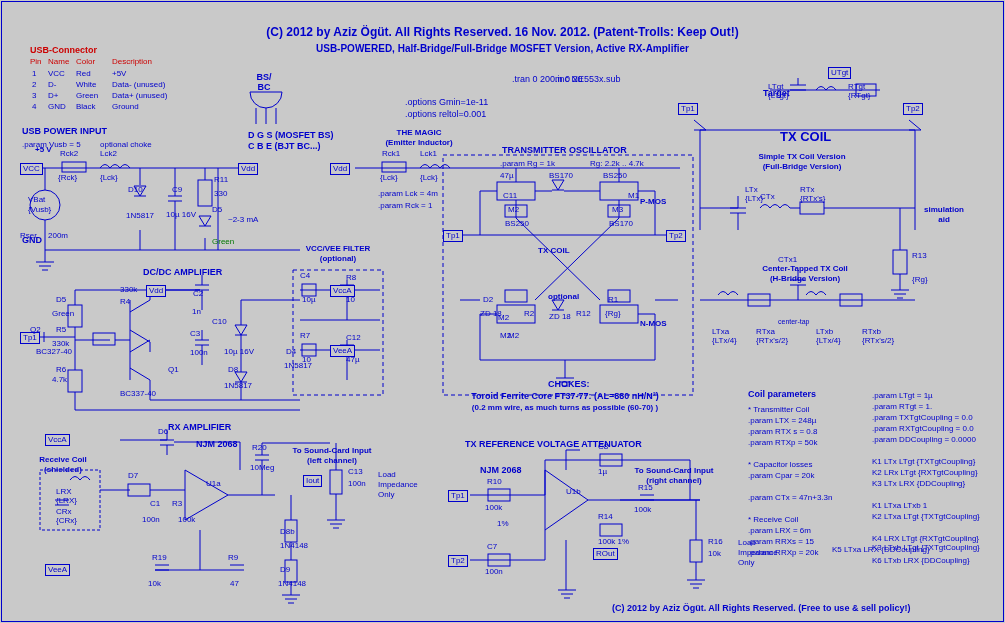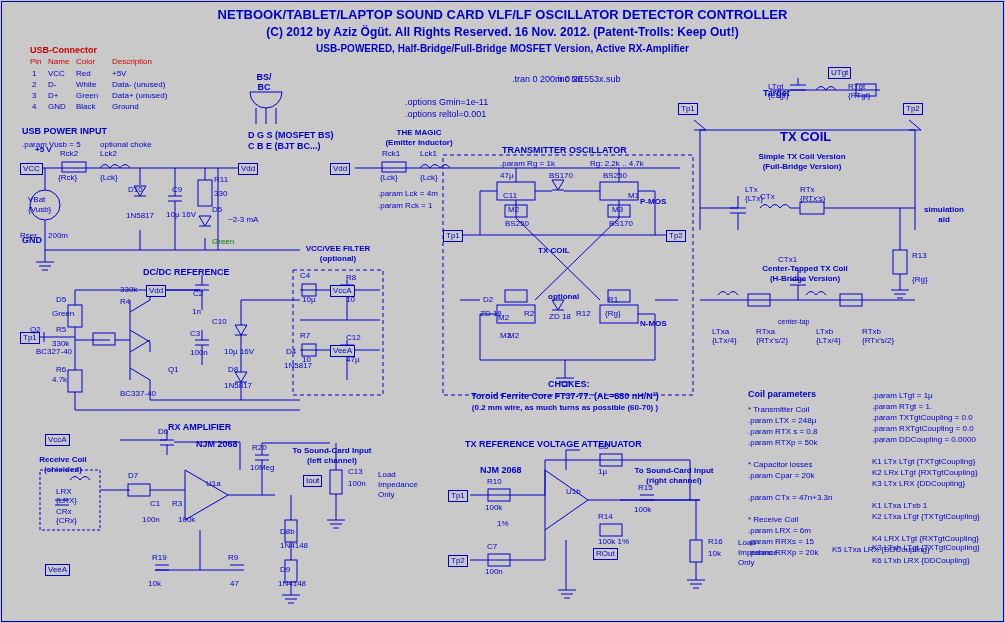--- a/index.html
+++ b/index.html
@@ -209,23 +209,23 @@
       <path d="M566 470 V450 M566 450 H580"></path>
       <path d="M620 500 H700"></path>
       <path d="M640 495 h14 M640 500 h14"></path>
       <rect x="690" y="540" width="12" height="22"></rect>
       <path d="M696 500 V540 M696 562 V580"></path>
       <path d="M687 580 h18 M690 584 h12 M693 588 h6"></path>
       <path d="M566 540 V590 M558 590 h18 M561 594 h12 M564 598 h6"></path>
     </g>
   </svg>
 
-  <div class="lbl blue b t13 ctr" style="left:0;top:8px;width:1005px;">NETBOOK/TABLET/LAPTOP SOUND CARD VLF/LF OSCILLATOR DETECTOR CONTROLLER</div>
   <div class="lbl blue b t12 ctr" style="left:0;top:26px;width:1005px;">(C) 2012 by Aziz Ögüt. All Rights Reserved. 16 Nov. 2012. (Patent-Trolls: Keep Out!)</div>
   <div class="lbl blue b t10 ctr" style="left:0;top:44px;width:1005px;">USB-POWERED, Half-Bridge/Full-Bridge MOSFET Version, Active RX-Amplifier</div>
+  <div class="lbl blue b t9" style="left:612px;top:604px;">(C) 2012 by Aziz Ögüt. All Rights Reserved. (Free to use &amp; sell policy!)</div>
 
   <div class="lbl red b t9" style="left:30px;top:46px;">USB-Connector</div>
   <div class="lbl red t8" style="left:30px;top:58px;">Pin</div>
   <div class="lbl red t8" style="left:48px;top:58px;">Name</div>
   <div class="lbl red t8" style="left:76px;top:58px;">Color</div>
   <div class="lbl red t8" style="left:112px;top:58px;">Description</div>
 
   <div class="lbl blue t8" style="left:32px;top:70px;">1</div>
   <div class="lbl blue t8" style="left:48px;top:70px;">VCC</div>
   <div class="lbl blue t8" style="left:76px;top:70px;">Red</div>
@@ -259,21 +259,21 @@
       <path d="M256 108 v16 M266 108 v16 M276 108 v16"></path>
     </g>
   </svg>
   <div class="lbl blue b t9" style="left:248px;top:130px;line-height:11px;">D G S (MOSFET BS)
 C B E (BJT BC...)</div>
 
   <div class="lbl blue b t9" style="left:22px;top:127px;">USB POWER INPUT</div>
   <div class="lbl blue t8" style="left:22px;top:141px;">.param Vusb = 5</div>
   <div class="lbl blue t8" style="left:100px;top:141px;">optional choke</div>
 
-  <div class="lbl blue b t9" style="left:143px;top:268px;">DC/DC REFERENCE</div>
+  <div class="lbl blue b t9" style="left:143px;top:268px;">DC/DC AMPLIFIER</div>
   <div class="lbl blue b t8 ctr" style="left:296px;top:244px;width:84px;line-height:10px;">VCC/VEE FILTER
 (optional)</div>
 
   <div class="lbl blue b t8 ctr" style="left:378px;top:128px;width:82px;line-height:10px;">THE MAGIC
 (Emitter Inductor)</div>
   <div class="lbl blue b t9" style="left:502px;top:146px;">TRANSMITTER OSCILLATOR</div>
   <div class="lbl blue b t13" style="left:780px;top:130px;">TX COIL</div>
   <div class="lbl blue b t8 ctr" style="left:742px;top:152px;width:120px;line-height:10px;">Simple TX Coil Version
 (Full-Bridge Version)</div>
   <div class="lbl blue b t8 ctr" style="left:740px;top:264px;width:130px;line-height:10px;">Center-Tapped TX Coil

